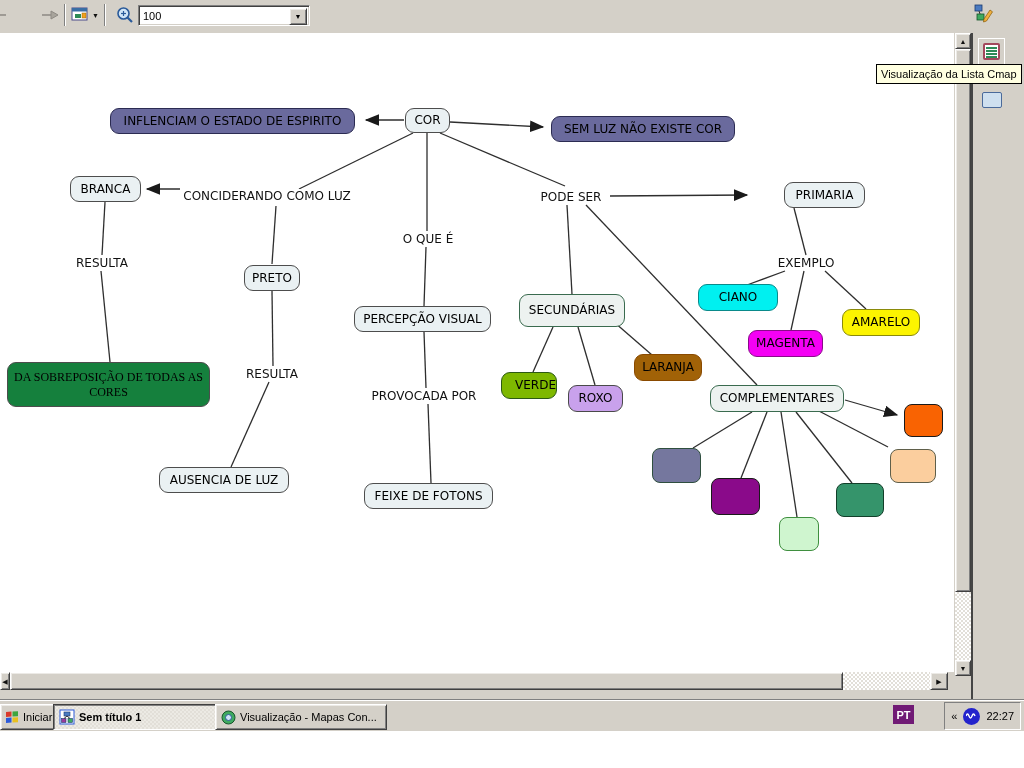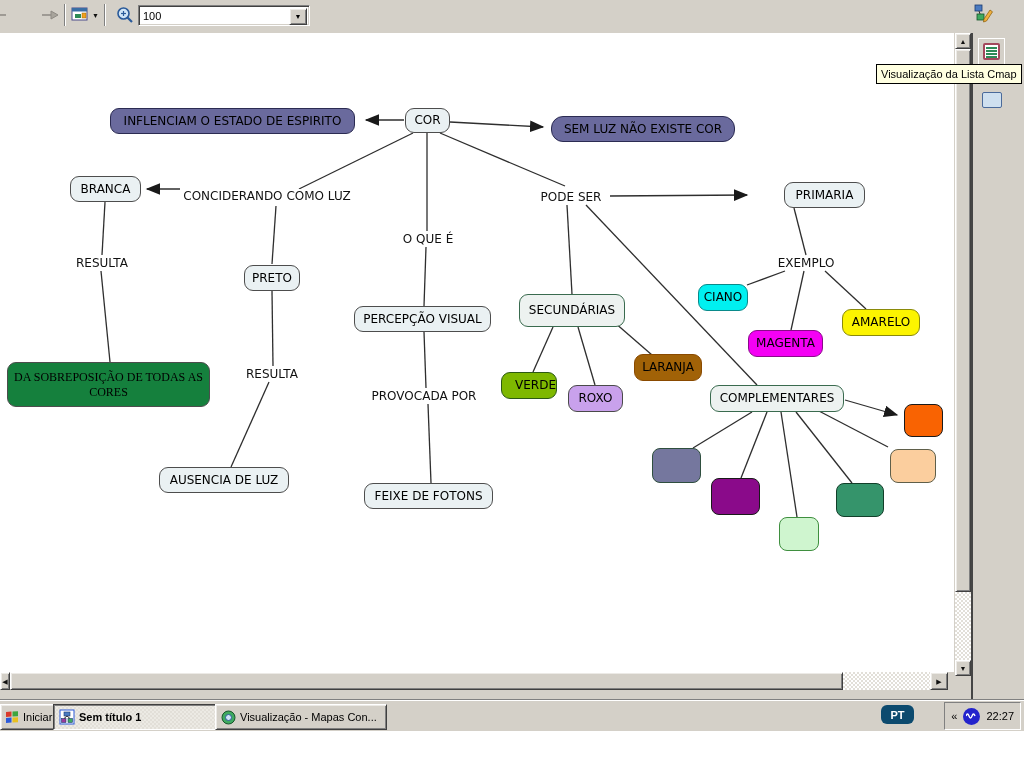--- a/index.html
+++ b/index.html
@@ -71,22 +71,22 @@
 
   
   .taskbar{left:0;top:699px;width:1024px;height:32px;background:#D4D0C8;
            border-top:1px solid #808080;box-shadow:inset 0 1px 0 #fff;}
   .task-btn{position:absolute;top:4px;height:24px;display:flex;align-items:center;gap:4px;
             font:11px "Liberation Sans",sans-serif;padding:0 5px;overflow:hidden;white-space:nowrap;}
   .task-active{background-color:#ECEAE4;border:1px solid;border-color:#404040 #fff #fff #404040;
                box-shadow:inset 1px 1px 0 #808080;}
   .tray{position:absolute;top:2px;right:3px;height:26px;display:flex;align-items:center;gap:6px;
         border:1px solid;border-color:#808080 #fff #fff #808080;padding:0 6px;font:11px "Liberation Sans",sans-serif;}
-  .pt-badge{position:absolute;top:5px;width:33px;height:19px;background:#0c4a6e;color:#fff;
-            font:bold 11px "Liberation Sans",sans-serif;display:flex;align-items:center;justify-content:center;border-radius:6px;}
+  .pt-badge{position:absolute;top:5px;width:21px;height:19px;background:#701a75;color:#fff;
+            font:bold 11px "Liberation Sans",sans-serif;display:flex;align-items:center;justify-content:center;}
   .tray-ico{width:17px;height:17px;border-radius:50%;background:#2323CC;display:flex;align-items:center;
             justify-content:center;}
   .bottom-white{left:0;top:731px;width:1024px;height:37px;background:#fff;}
 </style>
 </head>
 <body>
 
 <div class="abs toolbar">
   <div class="abs nav-arrow" style="left:-12px;">
     <svg width="20" height="16">
@@ -167,34 +167,34 @@
       <line x1="614" y1="289" x2="652" y2="322" stroke="#2e2e2e" stroke-width="1.3"></line>
       <line x1="752" y1="379" x2="693" y2="415" stroke="#2e2e2e" stroke-width="1.3"></line>
       <line x1="767" y1="379" x2="741" y2="445" stroke="#2e2e2e" stroke-width="1.3"></line>
       <line x1="781" y1="379" x2="797" y2="484" stroke="#2e2e2e" stroke-width="1.3"></line>
       <line x1="796" y1="379" x2="852" y2="450" stroke="#2e2e2e" stroke-width="1.3"></line>
       <line x1="817" y1="377" x2="888" y2="414" stroke="#2e2e2e" stroke-width="1.3"></line>
       <line x1="845" y1="367" x2="897" y2="382" stroke="#2e2e2e" stroke-width="1.3" marker-end="url(#arrowhead)"></line>
     </svg>
 <div class="cnode" style="left: 405px; top: 75px; width: 45px; height: 25px; background: rgb(234, 241, 243); border-color: rgb(77, 77, 77);">COR</div>
     <div class="cnode" style="left: 110px; top: 75px; width: 245px; height: 26px; background: rgb(106, 106, 157); border-color: rgb(43, 43, 82);">INFLENCIAM O ESTADO DE ESPIRITO</div>
-    <div class="cnode" style="left: 551px; top: 83px; width: 184px; height: 26px; background: rgb(106, 106, 157); border-color: rgb(43, 43, 82); border-radius: 12px;">SEM LUZ  NÃO EXISTE COR</div>
+    <div class="cnode" style="left: 551px; top: 83px; width: 184px; height: 26px; background: rgb(106, 106, 157); border-color: rgb(43, 43, 82);">SEM LUZ  NÃO EXISTE COR</div>
     <div class="cnode" style="left: 70px; top: 143px; width: 71px; height: 26px; background: rgb(234, 241, 243); border-color: rgb(77, 77, 77);">BRANCA</div>
     <div class="cnode" style="left: 753px; top: 149px; width: 81px; height: 26px; background: rgb(234, 241, 243); border-color: rgb(77, 77, 77); margin-left: 31px;">PRIMARIA</div>
     <div class="cnode" style="left: 244px; top: 232px; width: 56px; height: 26px; background: rgb(234, 241, 243); border-color: rgb(77, 77, 77);">PRETO</div>
     <div class="cnode" style="left: 354px; top: 273px; width: 137px; height: 26px; background: rgb(234, 241, 243); border-color: rgb(77, 77, 77);">PERCEPÇÃO VISUAL</div>
     <div class="cnode" style="left: 519px; top: 261px; width: 106px; height: 33px; background: rgb(237, 242, 240); border-color: rgb(58, 107, 79);">SECUNDÁRIAS</div>
     <div class="cnode" style="left: 7px; top: 329px; width: 203px; height: 45px; background: #15803d; border-color: rgb(77, 77, 77); font-family: Liberation Serif, serif;">DA SOBREPOSIÇÃO DE TODAS AS CORES</div>
     <div class="cnode" style="left: 159px; top: 434px; width: 130px; height: 26px; background: rgb(234, 241, 243); border-color: rgb(77, 77, 77);">AUSENCIA DE LUZ</div>
     <div class="cnode" style="left: 364px; top: 450px; width: 129px; height: 26px; background: rgb(234, 241, 243); border-color: rgb(77, 77, 77);">FEIXE DE FOTONS</div>
     <div class="cnode" style="left: 710px; top: 352px; width: 134px; height: 27px; background: rgb(237, 242, 240); border-color: rgb(58, 107, 79);">COMPLEMENTARES</div>
     <div class="cnode" style="left: 501px; top: 339px; width: 56px; height: 27px; background: rgb(126, 184, 0); border-color: rgb(44, 90, 20); padding-left: 16px;">VERDE</div>
     <div class="cnode" style="left: 568px; top: 352px; width: 55px; height: 27px; background: rgb(201, 161, 236); border-color: rgb(74, 74, 74);">ROXO</div>
     <div class="cnode" style="left: 634px; top: 321px; width: 68px; height: 27px; background: #a16207; border-color: rgb(138, 74, 0);">LARANJA</div>
-    <div class="cnode" style="left: 698px; top: 251px; width: 50px; height: 27px; background: rgb(0, 240, 240); border-color: rgb(10, 138, 138);">CIANO</div>
+    <div class="cnode" style="left: 698px; top: 251px; width: 80px; height: 27px; background: rgb(0, 240, 240); border-color: rgb(10, 138, 138);">CIANO</div>
     <div class="cnode" style="left: 748px; top: 297px; width: 75px; height: 27px; background: rgb(244, 0, 244); border-color: rgb(138, 10, 138);">MAGENTA</div>
     <div class="cnode" style="left: 842px; top: 276px; width: 78px; height: 27px; background: rgb(252, 244, 0); border-color: rgb(138, 138, 10); text-align: center;">AMARELO</div>
     <div class="cnode swatch" style="left: 652px; top: 415px; width: 49px; height: 35px; background: rgb(117, 119, 158); border-color: rgb(47, 79, 63);"></div>
     <div class="cnode swatch" style="left: 711px; top: 445px; width: 49px; height: 37px; background: rgb(138, 10, 138); border-color: rgb(26, 26, 26);"></div>
     <div class="cnode swatch" style="left: 779px; top: 484px; width: 40px; height: 34px; background: rgb(207, 245, 207); border-color: rgb(63, 143, 63);"></div>
     <div class="cnode swatch" style="left: 836px; top: 450px; width: 48px; height: 34px; background: rgb(53, 148, 107); border-color: rgb(18, 63, 42);"></div>
     <div class="cnode swatch" style="left: 890px; top: 416px; width: 46px; height: 34px; background: rgb(251, 206, 158); border-color: rgb(95, 95, 74);"></div>
     <div class="cnode swatch" style="left: 904px; top: 371px; width: 39px; height: 33px; background: rgb(249, 99, 2); border-color: rgb(26, 26, 26);"></div>
     <div class="llabel" style="left: 267px; top: 163px;">CONCIDERANDO COMO LUZ</div>
     <div class="llabel" style="left: 571px; top: 164px;">PODE SER</div>

